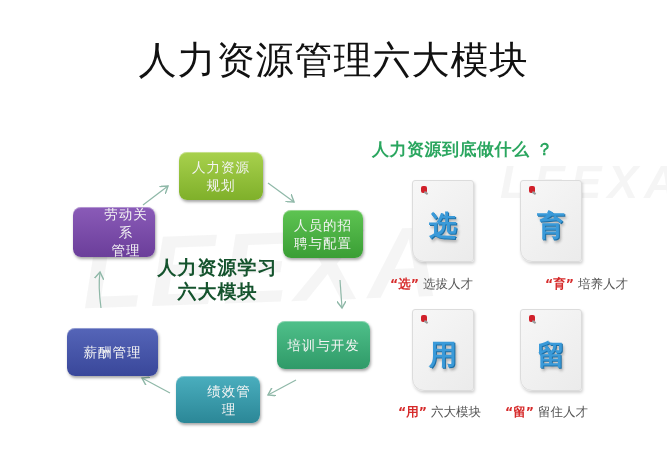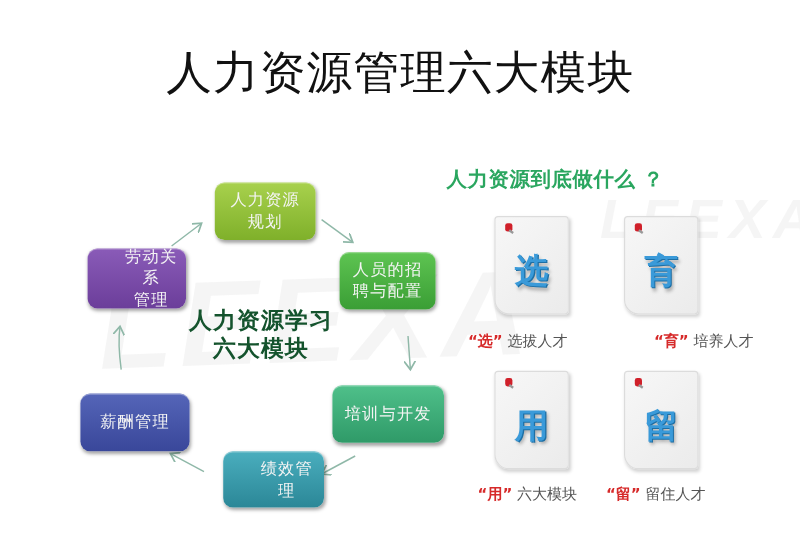--- a/index.html
+++ b/index.html
@@ -102,21 +102,21 @@
     <div>
       <div>人员的招</div>
       <div>聘与配置</div>
     </div>
   </div>
 
   <div class="module" style="left:277px; top:321px; width:93px; height:48px; background:linear-gradient(#4fc08a,#2f9a68);">
     <div>培训与开发</div>
   </div>
 
-  <div class="module" style="left:186px; top:376px; width:84px; height:47px; background:linear-gradient(#4aaebe,#2b8797);padding-left:26px;">
+  <div class="module" style="left:176px; top:376px; width:84px; height:47px; background:linear-gradient(#4aaebe,#2b8797);padding-left:26px;">
     <div>绩效管理</div>
   </div>
 
   <div class="module" style="left:67px; top:328px; width:91px; height:48px; background:linear-gradient(#5565b8,#39479a);">
     <div>薪酬管理</div>
   </div>
 
   <div class="module" style="left:73px; top:207px; width:82px; height:50px; background:linear-gradient(#8a5bb8,#6b3e9a);padding-left:28px;">
     <div>
       <div>劳动关系</div>

